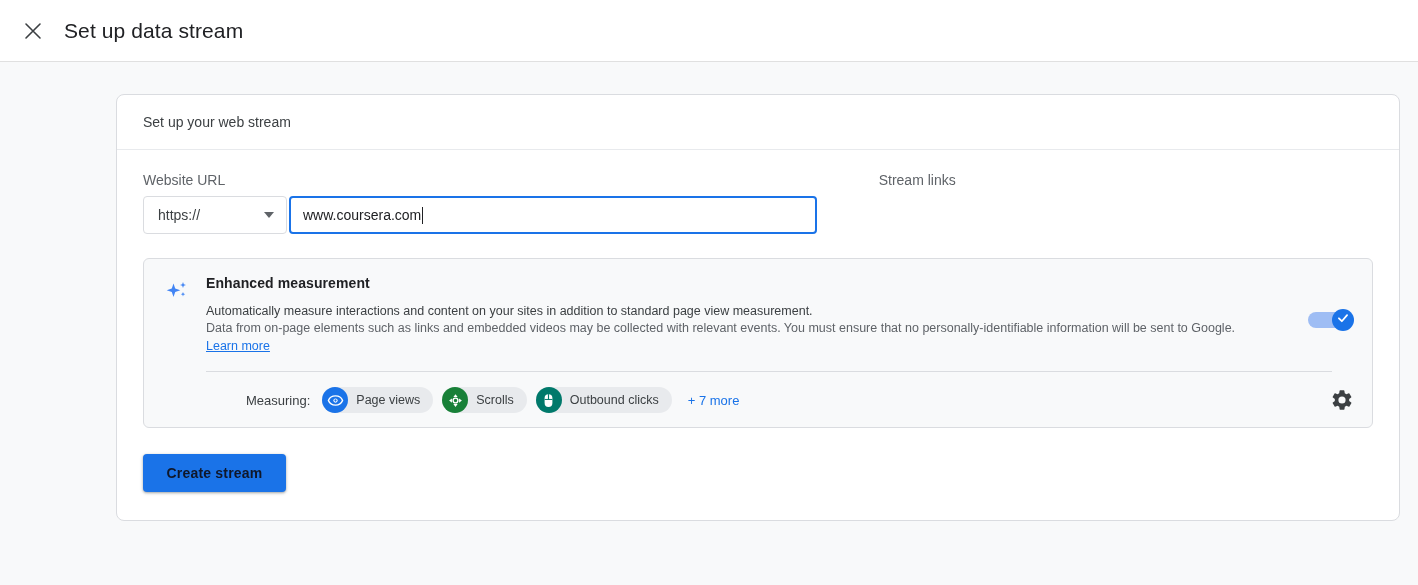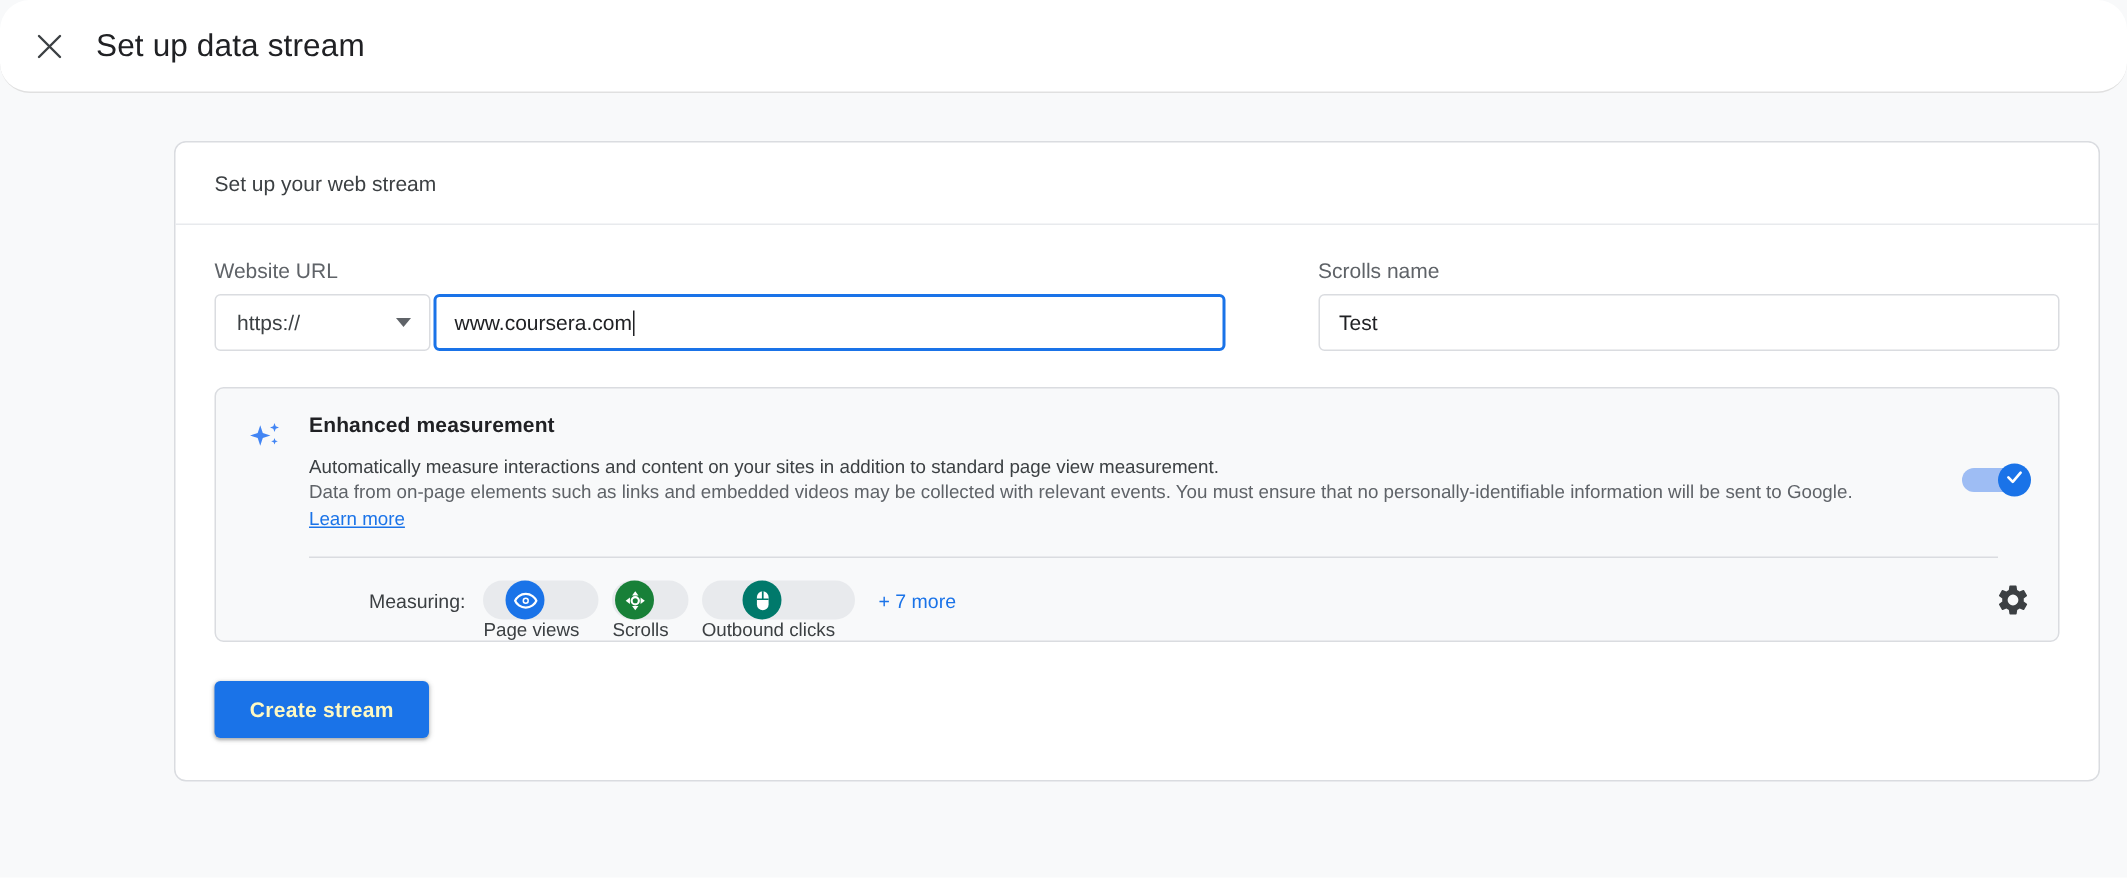--- a/index.html
+++ b/index.html
@@ -17,21 +17,20 @@
 
   
   .topbar {
     height: 62px;
     background: #ffffff;
     border-bottom: 1px solid #e0e0e0;
     display: flex;
     align-items: center;
     padding-left: 18px;
     box-sizing: border-box;
-    border-radius: 20px;
   }
   .close-btn {
     width: 30px;
     height: 30px;
     display: flex;
     align-items: center;
     justify-content: center;
     cursor: pointer;
     border-radius: 50%;
     flex: none;
@@ -197,21 +196,20 @@
     height: 26px;
     border-radius: 13px;
     background: #e8eaed;
     display: flex;
     align-items: center;
     padding-right: 13px;
     margin-right: 9px;
     font-size: 12.5px;
     color: #3c4043;
     cursor: pointer;
-    flex-direction: column;
   }
   .chip .dot {
     width: 26px; height: 26px;
     border-radius: 50%;
     flex: none;
     display: flex;
     align-items: center;
     justify-content: center;
     margin-right: 8px;
   }
@@ -257,21 +255,21 @@
     height: 24px;
     cursor: pointer;
   }
 
   
   .create-btn {
     margin-top: 26px;
     width: 143px;
     height: 38px;
     background: #1a73e8;
-    color: #fef9c3;
+    color: #0f172a;
     border: none;
     border-radius: 4px;
     font-size: 14px;
     font-weight: bold;
     font-family: "Liberation Sans", sans-serif;
     letter-spacing: .2px;
     cursor: pointer;
     box-shadow: 0 1px 2px rgba(60,64,67,.3), 0 1px 3px 1px rgba(60,64,67,.15);
   }
 </style>
@@ -309,24 +307,21 @@
               <span class="caret"></span>
             </div>
             <div class="url-input">
               <span>www.coursera.com</span>
                 <span class="caret-bar"></span>
             </div>
           </div>
         </div>
 
         <div class="field-name">
-          <div class="field-label">Scrolls name</div>
-          <div class="text-input">
-            <span>Test</span>
-          </div>
+          <div class="field-label">Stream links</div>
         </div>
 
       </div>
 
       
       <div class="em-panel">
 
         <div class="em-icon">
           <svg width="26" height="26" viewBox="0 0 26 26">
             <path d="M9.5 4.5 L11.2 9.6 L16.3 11.3 L11.2 13 L9.5 18.1 L7.8 13 L2.7 11.3 L7.8 9.6 Z" fill="#4285f4"></path>

